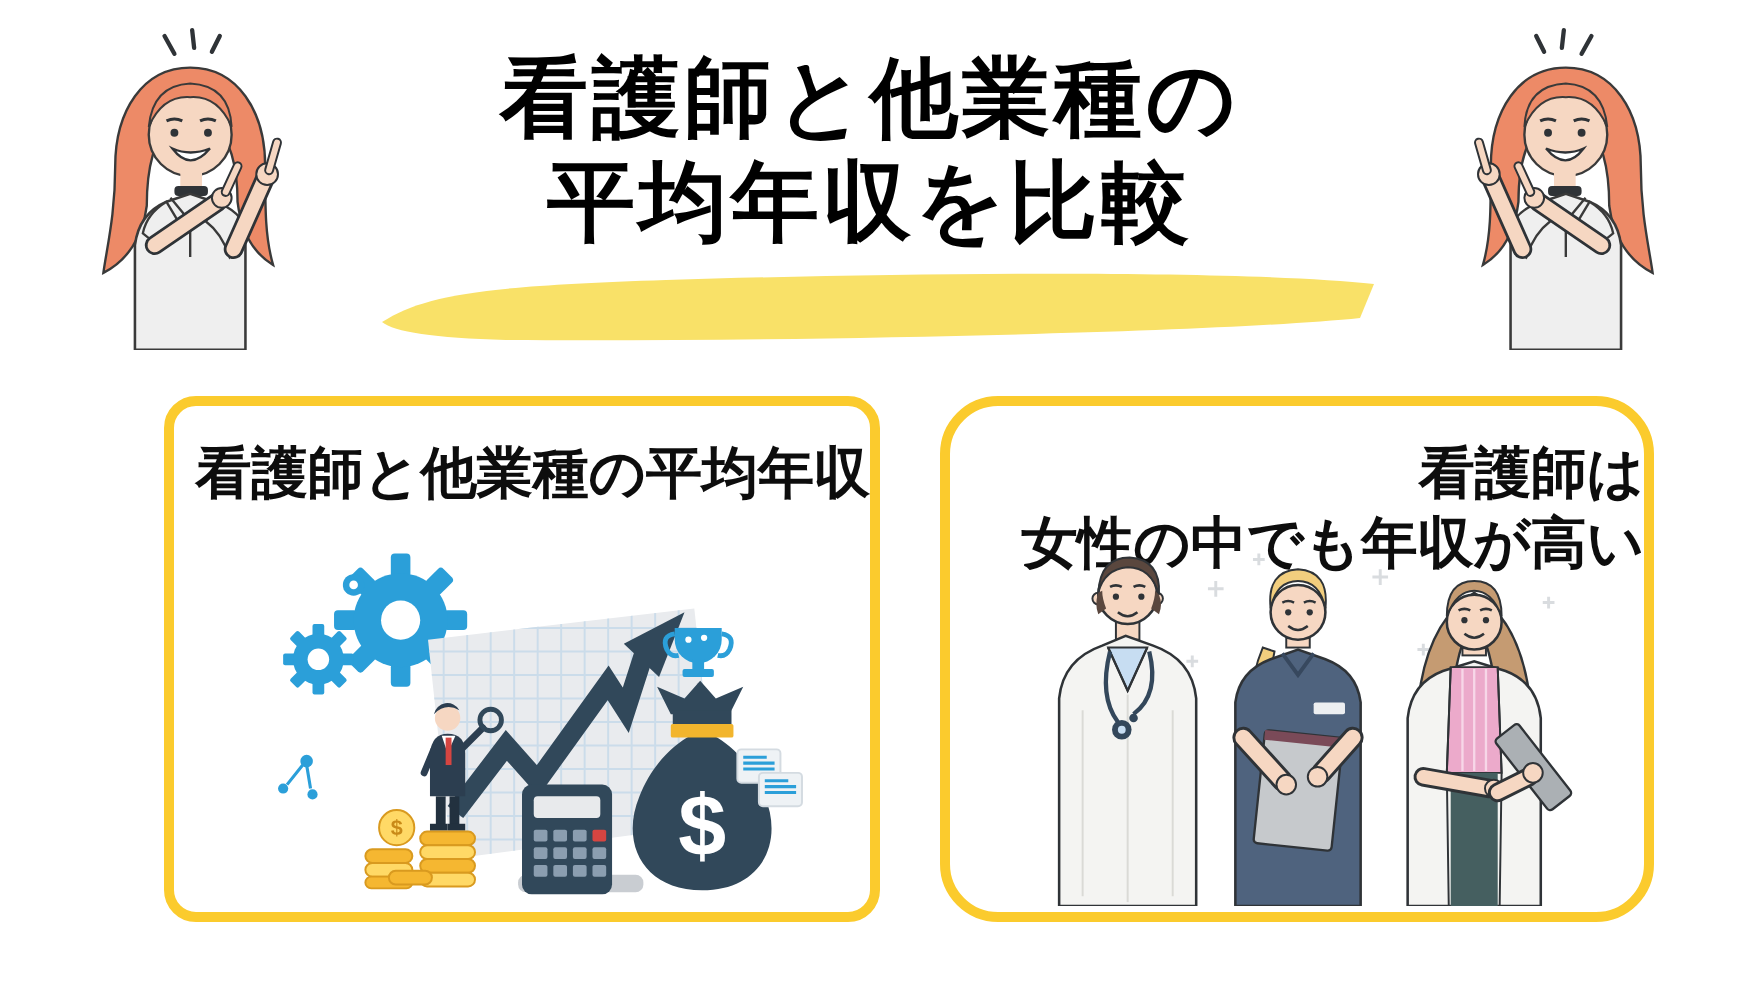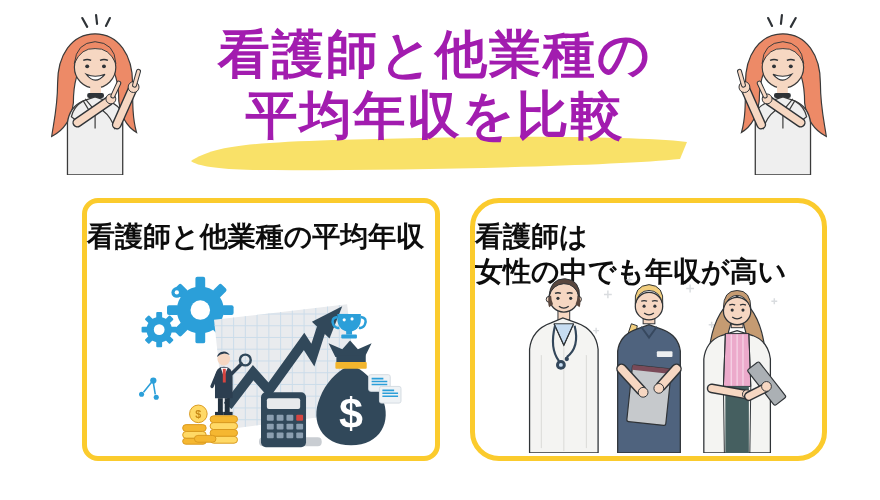--- a/index.html
+++ b/index.html
@@ -1,29 +1,29 @@
 <!DOCTYPE html>
 <html><head>
 <meta charset="utf-8">
 <style>
   html,body{margin:0;padding:0;background:#fff;}
   .page{position:relative;width:880px;height:500px;background:#ffffff;overflow:hidden;
         font-family:"Liberation Sans","DejaVu Sans",sans-serif;}
   .main-title{position:absolute;left:155px;top:24px;width:560px;text-align:center;
-        font-weight:900;font-size:52px;line-height:1.18;letter-spacing:2px;color:#a21caf;
+        font-weight:900;font-size:44px;line-height:1.18;letter-spacing:2px;color:#000000;
         white-space:pre-line;z-index:2;}
   .title-highlight{position:absolute;left:183px;top:133px;width:510px;height:38px;z-index:1;}
   .mascot{position:absolute;top:12px;width:148px;height:163px;}
   .mascot.left{left:28px;}
   .mascot.right{left:702px;transform:scaleX(-1);}
   .card{position:absolute;top:198px;height:263px;background:#ffffff;
         border:5px solid #FBCB2D;border-radius:16px;box-sizing:border-box;}
   .card.one{left:82px;width:358px;}
   .card.two{left:470px;width:357px;border-radius:29px;}
-  .card-title{margin-top:16px;text-align:left;font-weight:900;font-size:28px;
+  .card-title{margin-top:16px;text-align:right;font-weight:900;font-size:28px;
         line-height:1.25;color:#0d0d0d;white-space:pre-line;}
   .card-illus{position:absolute;left:50%;transform:translateX(-50%);bottom:3px;}
   svg{display:block;}
 </style>
 </head>
 <body>
 
 <div class="page">
 
   <div class="main-title">看護師と他業種の

